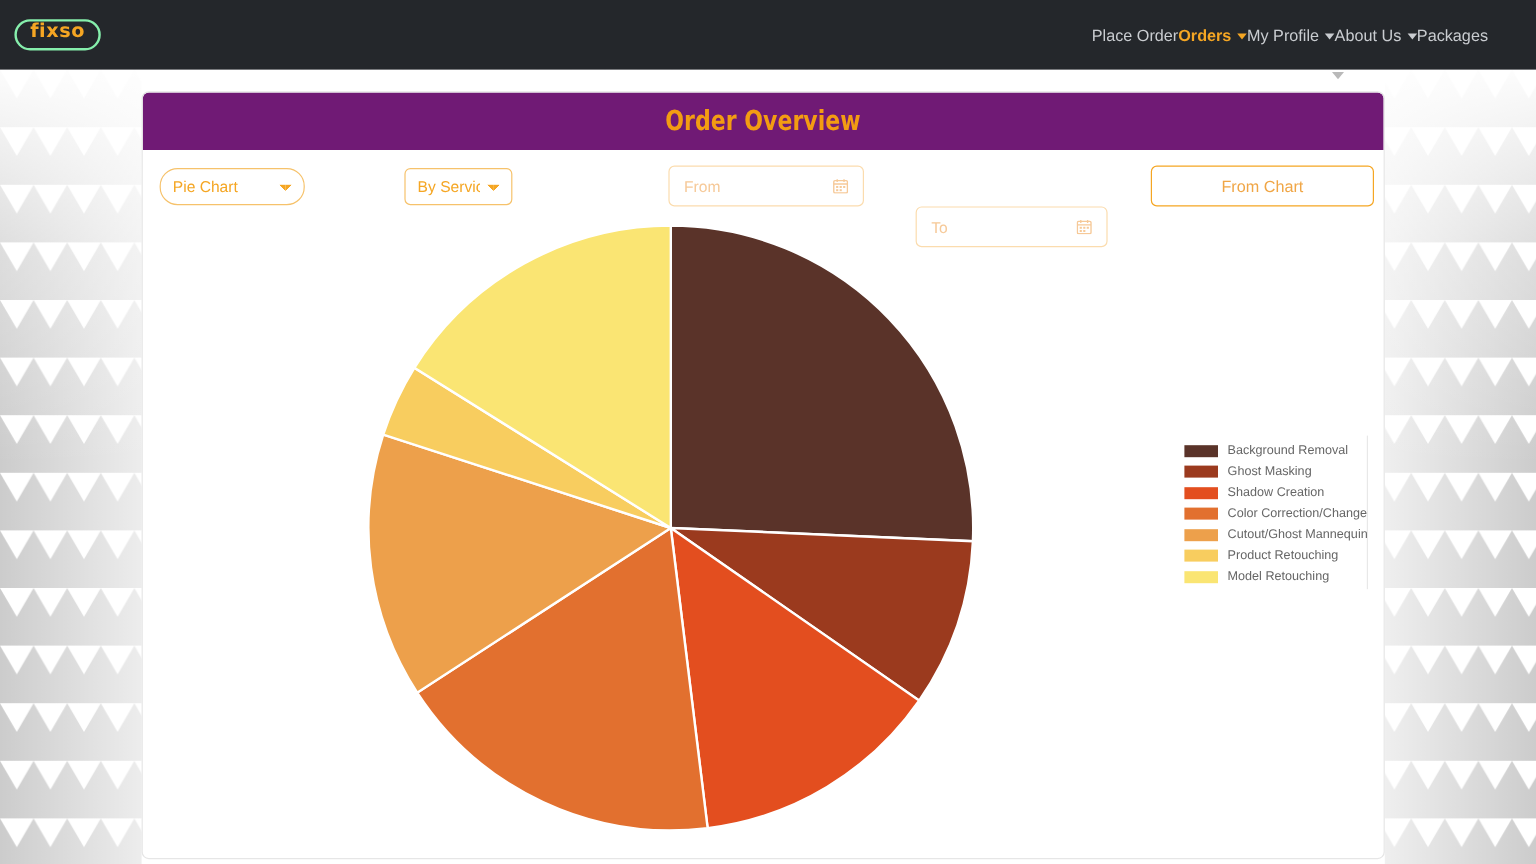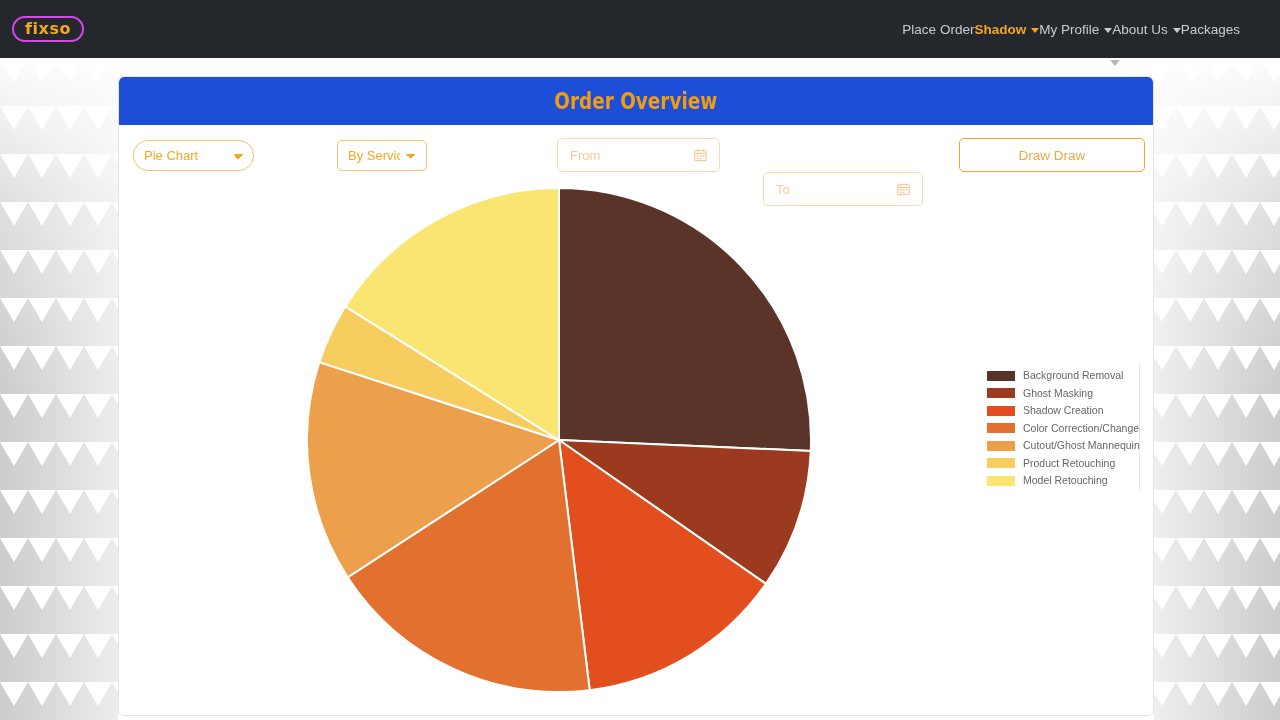--- a/index.html
+++ b/index.html
@@ -30,24 +30,23 @@
     width: 1280px; height: 58px;
     background: #24272b;
     z-index: 20;
     display: flex;
     align-items: center;
     justify-content: space-between;
     padding: 0 40px 0 12px;
   }
   .brand {
     display: inline-flex;
-    align-items: center;
     justify-content: center;
     width: 72px; height: 26px;
-    border: 2px solid #d946ef;
+    border: 2px solid #86efac;
     border-radius: 13px;
     position: relative;
   }
   .brand-text {
     font-family: "DejaVu Sans", sans-serif;
     font-weight: bold;
     font-size: 16px;
     letter-spacing: 0.5px;
     color: #f5a623;
     line-height: 1;
@@ -83,21 +82,21 @@
     top: 76px; left: 118px;
     width: 1036px; height: 640px;
     background: #ffffff;
     border: 1px solid #e6e6e6;
     border-radius: 6px;
     z-index: 10;
     overflow: hidden;
   }
   .card-header {
     height: 48px;
-    background: #1d4ed8;
+    background: #701a75;
     display: flex;
     align-items: center;
     justify-content: center;
     border-top-left-radius: 5px;
     border-top-right-radius: 5px;
   }
   .card-title {
     font-family: "DejaVu Sans", sans-serif;
     font-weight: bold;
     font-size: 23px;
@@ -273,21 +272,21 @@
 
 <div class="navbar">
   <div class="brand">
     <span class="brand-text">fixso</span>
   </div>
   <nav class="navlinks">
     <a class="navlink">
       <span>Place Order</span>
     </a>
     <a class="navlink active">
-      <span>Shadow</span>
+      <span>Orders</span>
       <i class="caret"></i>
     </a>
     <a class="navlink">
       <span>My Profile</span>
       <i class="caret"></i>
     </a>
     <a class="navlink">
       <span>About Us</span>
       <i class="caret"></i>
     </a>
@@ -334,21 +333,21 @@
         <line x1="4.5" y1="1" x2="4.5" y2="4" stroke="#f6c998" stroke-width="1.4"></line>
         <line x1="11.5" y1="1" x2="11.5" y2="4" stroke="#f6c998" stroke-width="1.4"></line>
         <rect x="3.4" y="8" width="2.2" height="2" fill="#f6c998"></rect>
         <rect x="7" y="8" width="2.2" height="2" fill="#f6c998"></rect>
         <rect x="10.6" y="8" width="2.2" height="2" fill="#f6c998"></rect>
         <rect x="3.4" y="11.3" width="2.2" height="2" fill="#f6c998"></rect>
         <rect x="7" y="11.3" width="2.2" height="2" fill="#f6c998"></rect>
       </svg>
     </div>
 
-    <button class="draw-btn ctl">Draw Draw</button>
+    <button class="draw-btn ctl">From Chart</button>
   </div>
 
   <div class="chart-area">
     <svg id="pie-svg" width="1036" height="528" viewBox="0 0 1036 528">
         <path d="M 440 253 L 440 1 A 252 252 0 0 1 691.7601518386282 263.9920856160647 Z" fill="#5a3329" stroke="#ffffff" stroke-width="2"></path>
         <path d="M 440 253 L 691.7601518386282 263.9920856160647 A 252 252 0 0 1 646.9296007016934 396.8198190564768 Z" fill="#9b3a1e" stroke="#ffffff" stroke-width="2"></path>
         <path d="M 440 253 L 646.9296007016934 396.8198190564768 A 252 252 0 0 1 470.7110745380972 503.1216302136131 Z" fill="#e34e1f" stroke="#ffffff" stroke-width="2"></path>
         <path d="M 440 253 L 470.7110745380972 503.1216302136131 A 252 252 0 0 1 228.6550168777531 390.2490368237868 Z" fill="#e2702f" stroke="#ffffff" stroke-width="2"></path>
         <path d="M 440 253 L 228.6550168777531 390.2490368237868 A 252 252 0 0 1 200.3337578936213 175.12771741751317 Z" fill="#eda04b" stroke="#ffffff" stroke-width="2"></path>
         <path d="M 440 253 L 200.3337578936213 175.12771741751317 A 252 252 0 0 1 226.29187976858063 119.4603454132324 Z" fill="#f8cd5f" stroke="#ffffff" stroke-width="2"></path>

